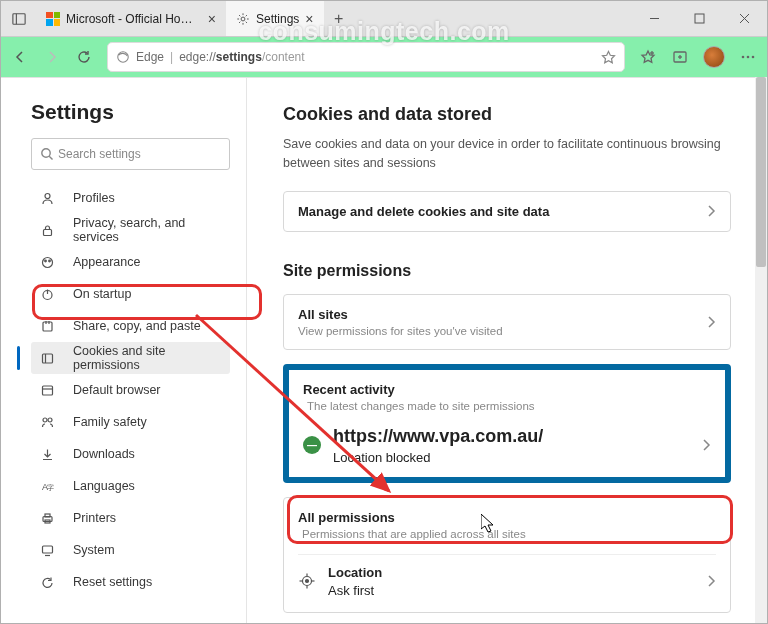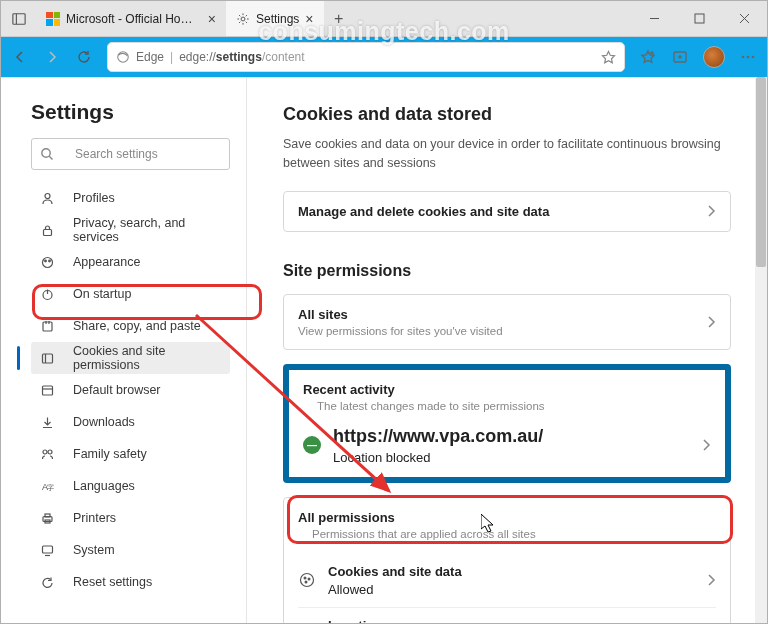--- a/index.html
+++ b/index.html
@@ -7,51 +7,51 @@
 .titlebar{height:35px;background:#e5e5e5;display:flex;align-items:stretch;border-bottom:1px solid #ccc}
 .tab-icon-strip{width:35px;display:flex;align-items:center;justify-content:center}
 .tab{display:flex;align-items:center;gap:6px;padding:0 10px;font-size:12px;max-width:170px;min-width:0}
 .tab.active{background:#f6f6f6}
 .tab .title{white-space:nowrap;overflow:hidden;text-overflow:ellipsis;flex:1}
 .tab .close{color:#444;font-size:14px;line-height:1}
 .tabs-spacer{flex:1}
 .plus{width:30px;display:flex;align-items:center;justify-content:center;color:#555;font-size:16px}
 .winbtns{display:flex}
 .winbtn{width:45px;display:flex;align-items:center;justify-content:center;color:#555}
-.toolbar{height:40px;background:#0ea5e9;display:flex;align-items:center;padding:0 10px;gap:14px;border-bottom:1px solid #e2e2e2}
+.toolbar{height:40px;background:#86efac;display:flex;align-items:center;padding:0 10px;gap:14px;border-bottom:1px solid #e2e2e2}
 .tbtn{width:18px;height:18px;display:flex;align-items:center;justify-content:center;color:#555}
 .tbtn.dim{color:#b5b5b5}
 .urlbar{flex:1;height:28px;border:1px solid #dcdcdc;border-radius:5px;background:#fff;display:flex;align-items:center;padding:0 8px;gap:6px;font-size:12px;color:#6d6d6d}
 .urlbar .edge-label{color:#6d6d6d}
 .urlbar .pipe{color:#aaa}
 .urlbar .path{color:#6d6d6d}
 .urlbar .path .tail{color:#9a9a9a}
 .star{margin-left:auto}
 .avatar{width:20px;height:20px;border-radius:50%;background:radial-gradient(circle at 40% 40%,#d87d3a,#8a4510);border:1px solid #aaa}
 .content{flex:1;display:flex;min-height:0}
 .sidebar{width:246px;border-right:1px solid #e5e5e5;padding:22px 16px 0 30px;box-sizing:border-box;overflow:hidden}
 .sidebar h1{font-size:21px;font-weight:600;margin:0 0 14px}
-.search{height:30px;border:1px solid #c9c9c9;border-radius:3px;display:flex;align-items:center;padding:0 8px;gap:21px;color:#888;font-size:12px;margin-bottom:12px}
+.search{height:30px;border:1px solid #c9c9c9;border-radius:3px;display:flex;align-items:center;padding:0 8px;gap:4px;color:#888;font-size:12px;margin-bottom:12px}
 .navlist{list-style:none;margin:0;padding:0}
 .nav-item{display:flex;align-items:center;gap:18px;height:32px;padding:0 8px;font-size:12.5px;color:#383838;cursor:pointer;border-radius:3px;position:relative}
 .nav-item.active{background:#ededed}
 .nav-item.active::before{content:"";position:absolute;left:-14px;top:4px;bottom:4px;width:3px;background:#0067c0;border-radius:2px}
 .nav-item .ic{width:16px;height:16px;display:flex;align-items:center;justify-content:center;color:#555;flex-shrink:0}
 .main{flex:1;overflow-y:auto;padding:26px 36px 10px 36px;position:relative}
 .main h2{font-size:18px;font-weight:700;margin:0 0 10px}
 .main .desc{font-size:12.5px;color:#555;margin:0 0 18px;line-height:1.5}
 .card{border:1px solid #d8d8d8;border-radius:4px;padding:12px 14px;margin-bottom:14px;display:flex;align-items:center;gap:12px;cursor:pointer}
 .card .text-col{flex:1}
 .card .title{font-size:13px;color:#222}
 .card.bold .title{font-weight:600}
 .card .sub{font-size:11.5px;color:#888;margin-top:3px}
 .chev{color:#888}
 .section-head{font-size:16px;font-weight:600;margin:30px 0 14px}
 .block-head{font-size:13px;font-weight:600;margin:0 0 3px}
-.block-sub{font-size:11.5px;color:#888;margin:0 14px 14px}
+.block-sub{font-size:11.5px;color:#888;margin:0 4px 14px}
 .favicon-dot{width:18px;height:18px;border-radius:50%;background:#3a9146;display:flex;align-items:center;justify-content:center;color:#fff;font-size:10px;font-weight:bold;flex-shrink:0}
 .highlight-box{position:absolute;border:3px solid #e3312e;border-radius:10px;pointer-events:none;z-index:40}
 .scrollbar{position:absolute;right:0;top:76px;bottom:0;width:12px;background:#f0f0f0}
 .scroll-thumb{position:absolute;left:1px;right:1px;top:0;height:190px;background:#c0c0c0;border-radius:2px}
 .watermark{position:absolute;top:16px;left:0;right:0;text-align:center;font-size:25px;font-weight:600;color:rgba(255,255,255,0.78);text-shadow:0 0 3px rgba(0,0,0,0.25);pointer-events:none;z-index:60;letter-spacing:0.5px}
 .cursor-ptr{position:absolute;z-index:55;pointer-events:none}
 svg{display:block}
 .ms-favicon{width:14px;height:14px;display:grid;grid-template-columns:1fr 1fr;grid-template-rows:1fr 1fr;gap:1px}
 .ms-favicon span:nth-child(1){background:#f25022}.ms-favicon span:nth-child(2){background:#7fba00}.ms-favicon span:nth-child(3){background:#00a4ef}.ms-favicon span:nth-child(4){background:#ffb900}
 .gear{width:14px;height:14px}
@@ -236,34 +236,34 @@
               <svg width="15" height="15" fill="none" stroke="#555" stroke-width="1.2">
                 <rect x="2.5" y="3" width="10" height="9" rx="1"></rect>
                 <line x1="2.5" y1="6" x2="12.5" y2="6"></line>
               </svg>
             </span>
             <span>Default browser</span>
           </li>
         <li class="nav-item">
             <span class="ic">
               <svg width="15" height="15" fill="none" stroke="#555" stroke-width="1.2">
-                <path d="M7.5 2.5v7M4.5 7l3 3 3-3M3 12.5h9"></path>
-              </svg>
-            </span>
-            <span>Downloads</span>
-          </li>
-        <li class="nav-item">
-            <span class="ic">
-              <svg width="15" height="15" fill="none" stroke="#555" stroke-width="1.2">
                 <circle cx="5" cy="5" r="2"></circle>
                 <circle cx="10" cy="5" r="2"></circle>
                 <path d="M2.5 12c0-2 1-3 2.5-3M12.5 12c0-2-1-3-2.5-3"></path>
               </svg>
             </span>
             <span>Family safety</span>
+          </li>
+        <li class="nav-item">
+            <span class="ic">
+              <svg width="15" height="15" fill="none" stroke="#555" stroke-width="1.2">
+                <path d="M7.5 2.5v7M4.5 7l3 3 3-3M3 12.5h9"></path>
+              </svg>
+            </span>
+            <span>Downloads</span>
           </li>
         <li class="nav-item">
             <span class="ic">
               <svg width="15" height="15" fill="none" stroke="#555" stroke-width="1">
                 <text x="2" y="11" font-size="9" fill="#555" stroke="none">A</text>
                 <text x="7" y="11" font-size="7" fill="#555" stroke="none">字</text>
               </svg>
             </span>
             <span>Languages</span>
           </li>
@@ -342,39 +342,20 @@
                 <path d="M3 2l5 5-5 5"></path>
               </svg>
             </span>
         </div>
       </div>
 
       <div style="border:1px solid #d8d8d8;border-radius:4px;padding:12px 14px 4px;margin-bottom:14px">
         <div class="block-head">All permissions</div>
         <div class="block-sub">Permissions that are applied across all sites</div>
 
-        <div style="display:flex;align-items:center;gap:12px;padding:10px 0;cursor:pointer">
-          <span class="icon">
-              <svg width="18" height="18" fill="none" stroke="#555" stroke-width="1.2">
-                <circle cx="9" cy="9" r="6.5"></circle>
-                <circle cx="7" cy="7" r=".9" fill="#555"></circle>
-                <circle cx="11" cy="8" r=".9" fill="#555"></circle>
-                <circle cx="8" cy="11" r=".9" fill="#555"></circle>
-              </svg>
-            </span>
-          <div class="text-col" style="flex:1">
-              <div style="font-size:13px;font-weight:600">Cookies and site data</div>
-              <div class="sub" style="margin-top:3px">Allowed</div>
-            </div>
-          <span class="chev">
-              <svg width="10" height="14" fill="none" stroke="#888" stroke-width="1.5">
-                <path d="M3 2l5 5-5 5"></path>
-              </svg>
-            </span>
-        </div>
 
         <div style="display:flex;align-items:center;gap:12px;padding:10px 0;border-top:1px solid #eee;cursor:pointer">
           <span class="icon">
               <svg width="18" height="18" fill="none" stroke="#555" stroke-width="1.2">
                 <circle cx="9" cy="9" r="4.5"></circle>
                 <circle cx="9" cy="9" r="1.5" fill="#555"></circle>
                 <line x1="9" y1="1.5" x2="9" y2="4"></line>
                 <line x1="9" y1="14" x2="9" y2="16.5"></line>
                 <line x1="1.5" y1="9" x2="4" y2="9"></line>
                 <line x1="14" y1="9" x2="16.5" y2="9"></line>

